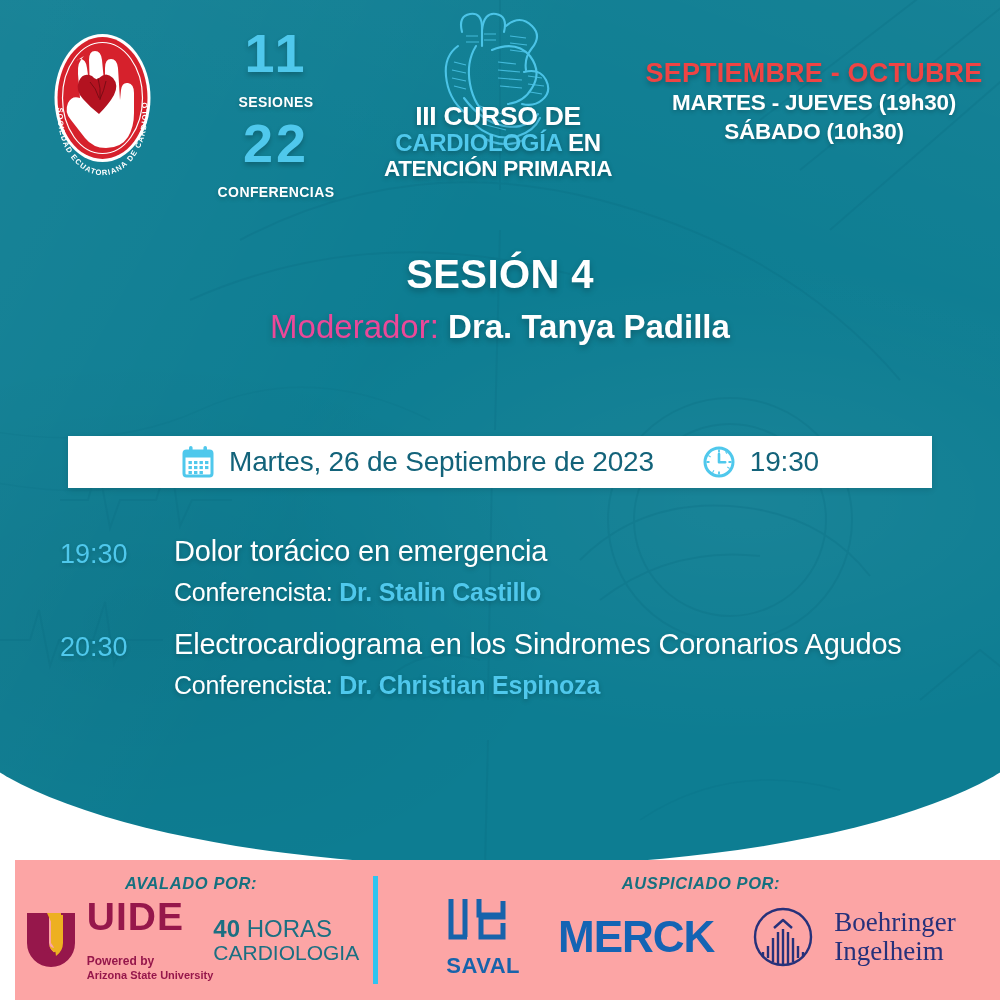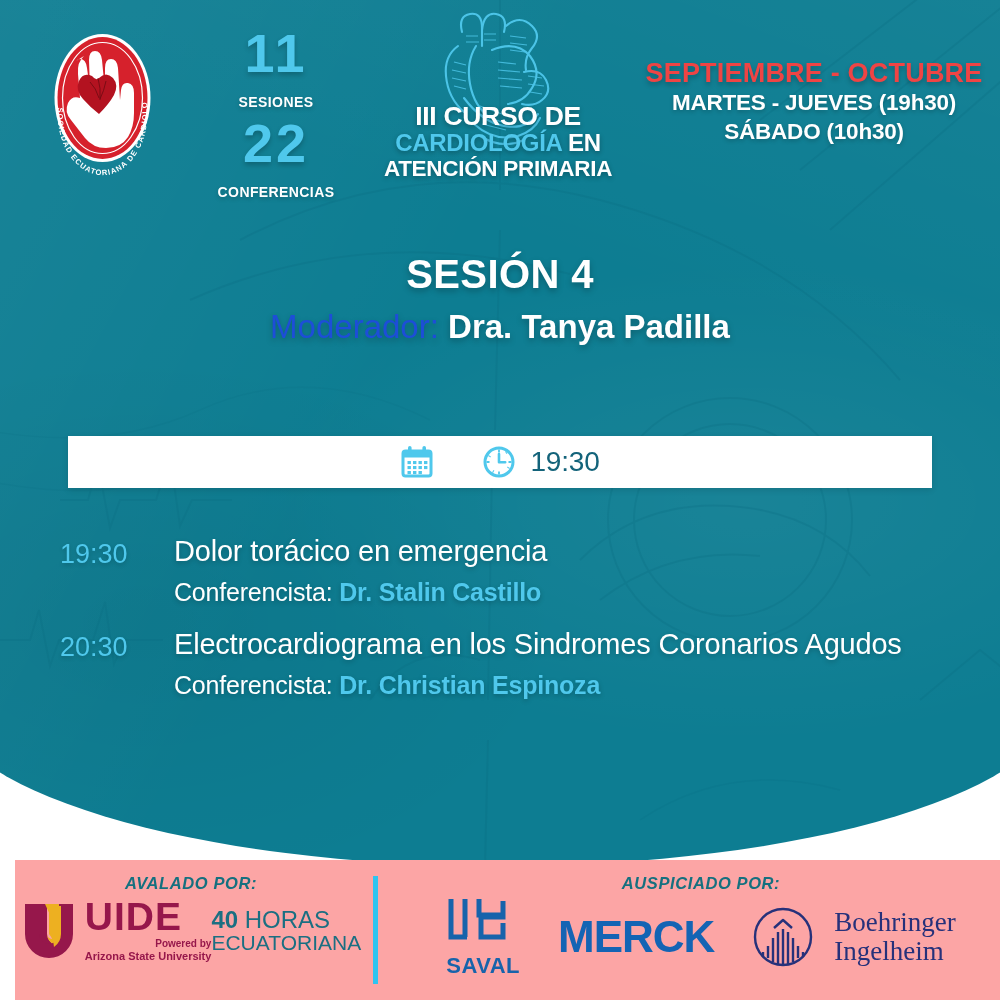--- a/index.html
+++ b/index.html
@@ -74,21 +74,21 @@
   .session-title {
     position:absolute; left:0; top:252px; width:1000px; text-align:center;
     color:#ffffff; font-weight:700; font-size:40px; letter-spacing:0.4px;
     text-shadow:0 3px 6px rgba(0,0,0,0.25);
   }
   .moderator {
     position:absolute; left:0; top:306px; width:1000px; text-align:center;
     font-size:33px; line-height:1.25;
     text-shadow:0 3px 6px rgba(0,0,0,0.25);
   }
-  .moderator .lbl { color:#1d4ed8; font-weight:400; }
+  .moderator .lbl { color:#ec4899; font-weight:400; }
   .moderator .nm { color:#ffffff; font-weight:700; }
 
   
   .date-bar {
     position:absolute; left:68px; top:436px; width:864px; height:52px;
     background:#ffffff;
     display:flex; align-items:center; justify-content:center; gap:14px;
     box-shadow:0 2px 6px rgba(0,0,0,0.12);
   }
   .date-text { color:#13637a; font-size:28px; font-weight:400; letter-spacing:-0.2px; white-space:nowrap; }
@@ -129,21 +129,21 @@
   .f-divider {
     position:absolute; left:358px; top:16px; width:5px; height:108px;
     background:#2ec4f0;
   }
   .f-row { display:flex; align-items:center; justify-content:center; margin-top:6px; }
 
   
   .uide { display:flex; align-items:center; gap:8px; }
   .uide-text { display:flex; flex-direction:column; }
   .uide-word { color:#96174b; font-weight:700; font-size:39px; letter-spacing:1px; line-height:0.92; }
-  .uide-pwr { color:#96174b; font-weight:700; font-size:10px; line-height:1.25; margin-top:3px;text-align:right; }
+  .uide-pwr { color:#96174b; font-weight:700; font-size:12px; line-height:1.25; margin-top:19px; }
   .uide-asu { color:#96174b; font-weight:700; font-size:11px; line-height:1.1; }
 
   .hours { display:flex; flex-direction:column; align-items:flex-start; line-height:1.02; }
   .hours-1 { color:#1b6f82; font-size:24px; }
   .hours-1 b { font-weight:700; }
   .hours-2 { color:#1b6f82; font-size:21px; font-weight:400; }
 
   .saval { display:flex; flex-direction:column; align-items:flex-start; }
   .saval-word { color:#1763ab; font-weight:700; font-size:22px; letter-spacing:0.5px; margin-top:2px; }
 
@@ -270,20 +270,21 @@
           <rect x="24" y="16" width="3.4" height="3.1"></rect>
         <rect x="7.5" y="21" width="3.4" height="3.1"></rect>
           <rect x="13" y="21" width="3.4" height="3.1"></rect>
         <rect x="18.5" y="21" width="3.4" height="3.1"></rect>
           <rect x="24" y="21" width="3.4" height="3.1"></rect>
         <rect x="7.5" y="26" width="3.4" height="3.1"></rect>
           <rect x="13" y="26" width="3.4" height="3.1"></rect>
         <rect x="18.5" y="26" width="3.4" height="3.1"></rect>
       </g>
     </svg>
+    <span class="date-text">Martes, 26 de Septiembre de 2023</span>
     <span class="gap-sp"></span>
     <svg width="34" height="34" viewBox="0 0 34 34">
       <circle cx="17" cy="17" r="14" fill="none" stroke="#4fc8ec" stroke-width="3"></circle>
       <g stroke="#4fc8ec" stroke-width="1.8">
         <path d="M17 4.5 v3 M17 26.5 v3 M4.5 17 h3 M26.5 17 h3"></path>
       </g>
       <g stroke="#4fc8ec" stroke-width="1.2" opacity=".9">
         <path d="M23.5 6.3 l1.4 2.4 M10.5 27.7 l1.4 -2.4 M27.7 23.5 l-2.4 -1.4 M6.3 10.5 l2.4 1.4"></path>
       </g>
       <path d="M17 9 v8.2 h6.2" fill="none" stroke="#4fc8ec" stroke-width="2.6" stroke-linecap="round" stroke-linejoin="round"></path>
@@ -337,21 +338,21 @@
           </svg>
           <div class="uide-text">
             <div class="uide-word">UIDE</div>
             <div class="uide-pwr">Powered by</div>
             <div class="uide-asu">Arizona State University</div>
           </div>
         </div>
 
         <div class="hours">
           <div class="hours-1"><b>40</b><span> HORAS</span></div>
-          <div class="hours-2">ECUATORIANA</div>
+          <div class="hours-2">CARDIOLOGIA</div>
         </div>
 
       </div>
     </div>
 
     <div class="f-right">
       <div class="f-head">AUSPICIADO POR:</div>
       <div class="f-row" style="gap:38px; margin-top:2px;">
 
         <div class="saval">

